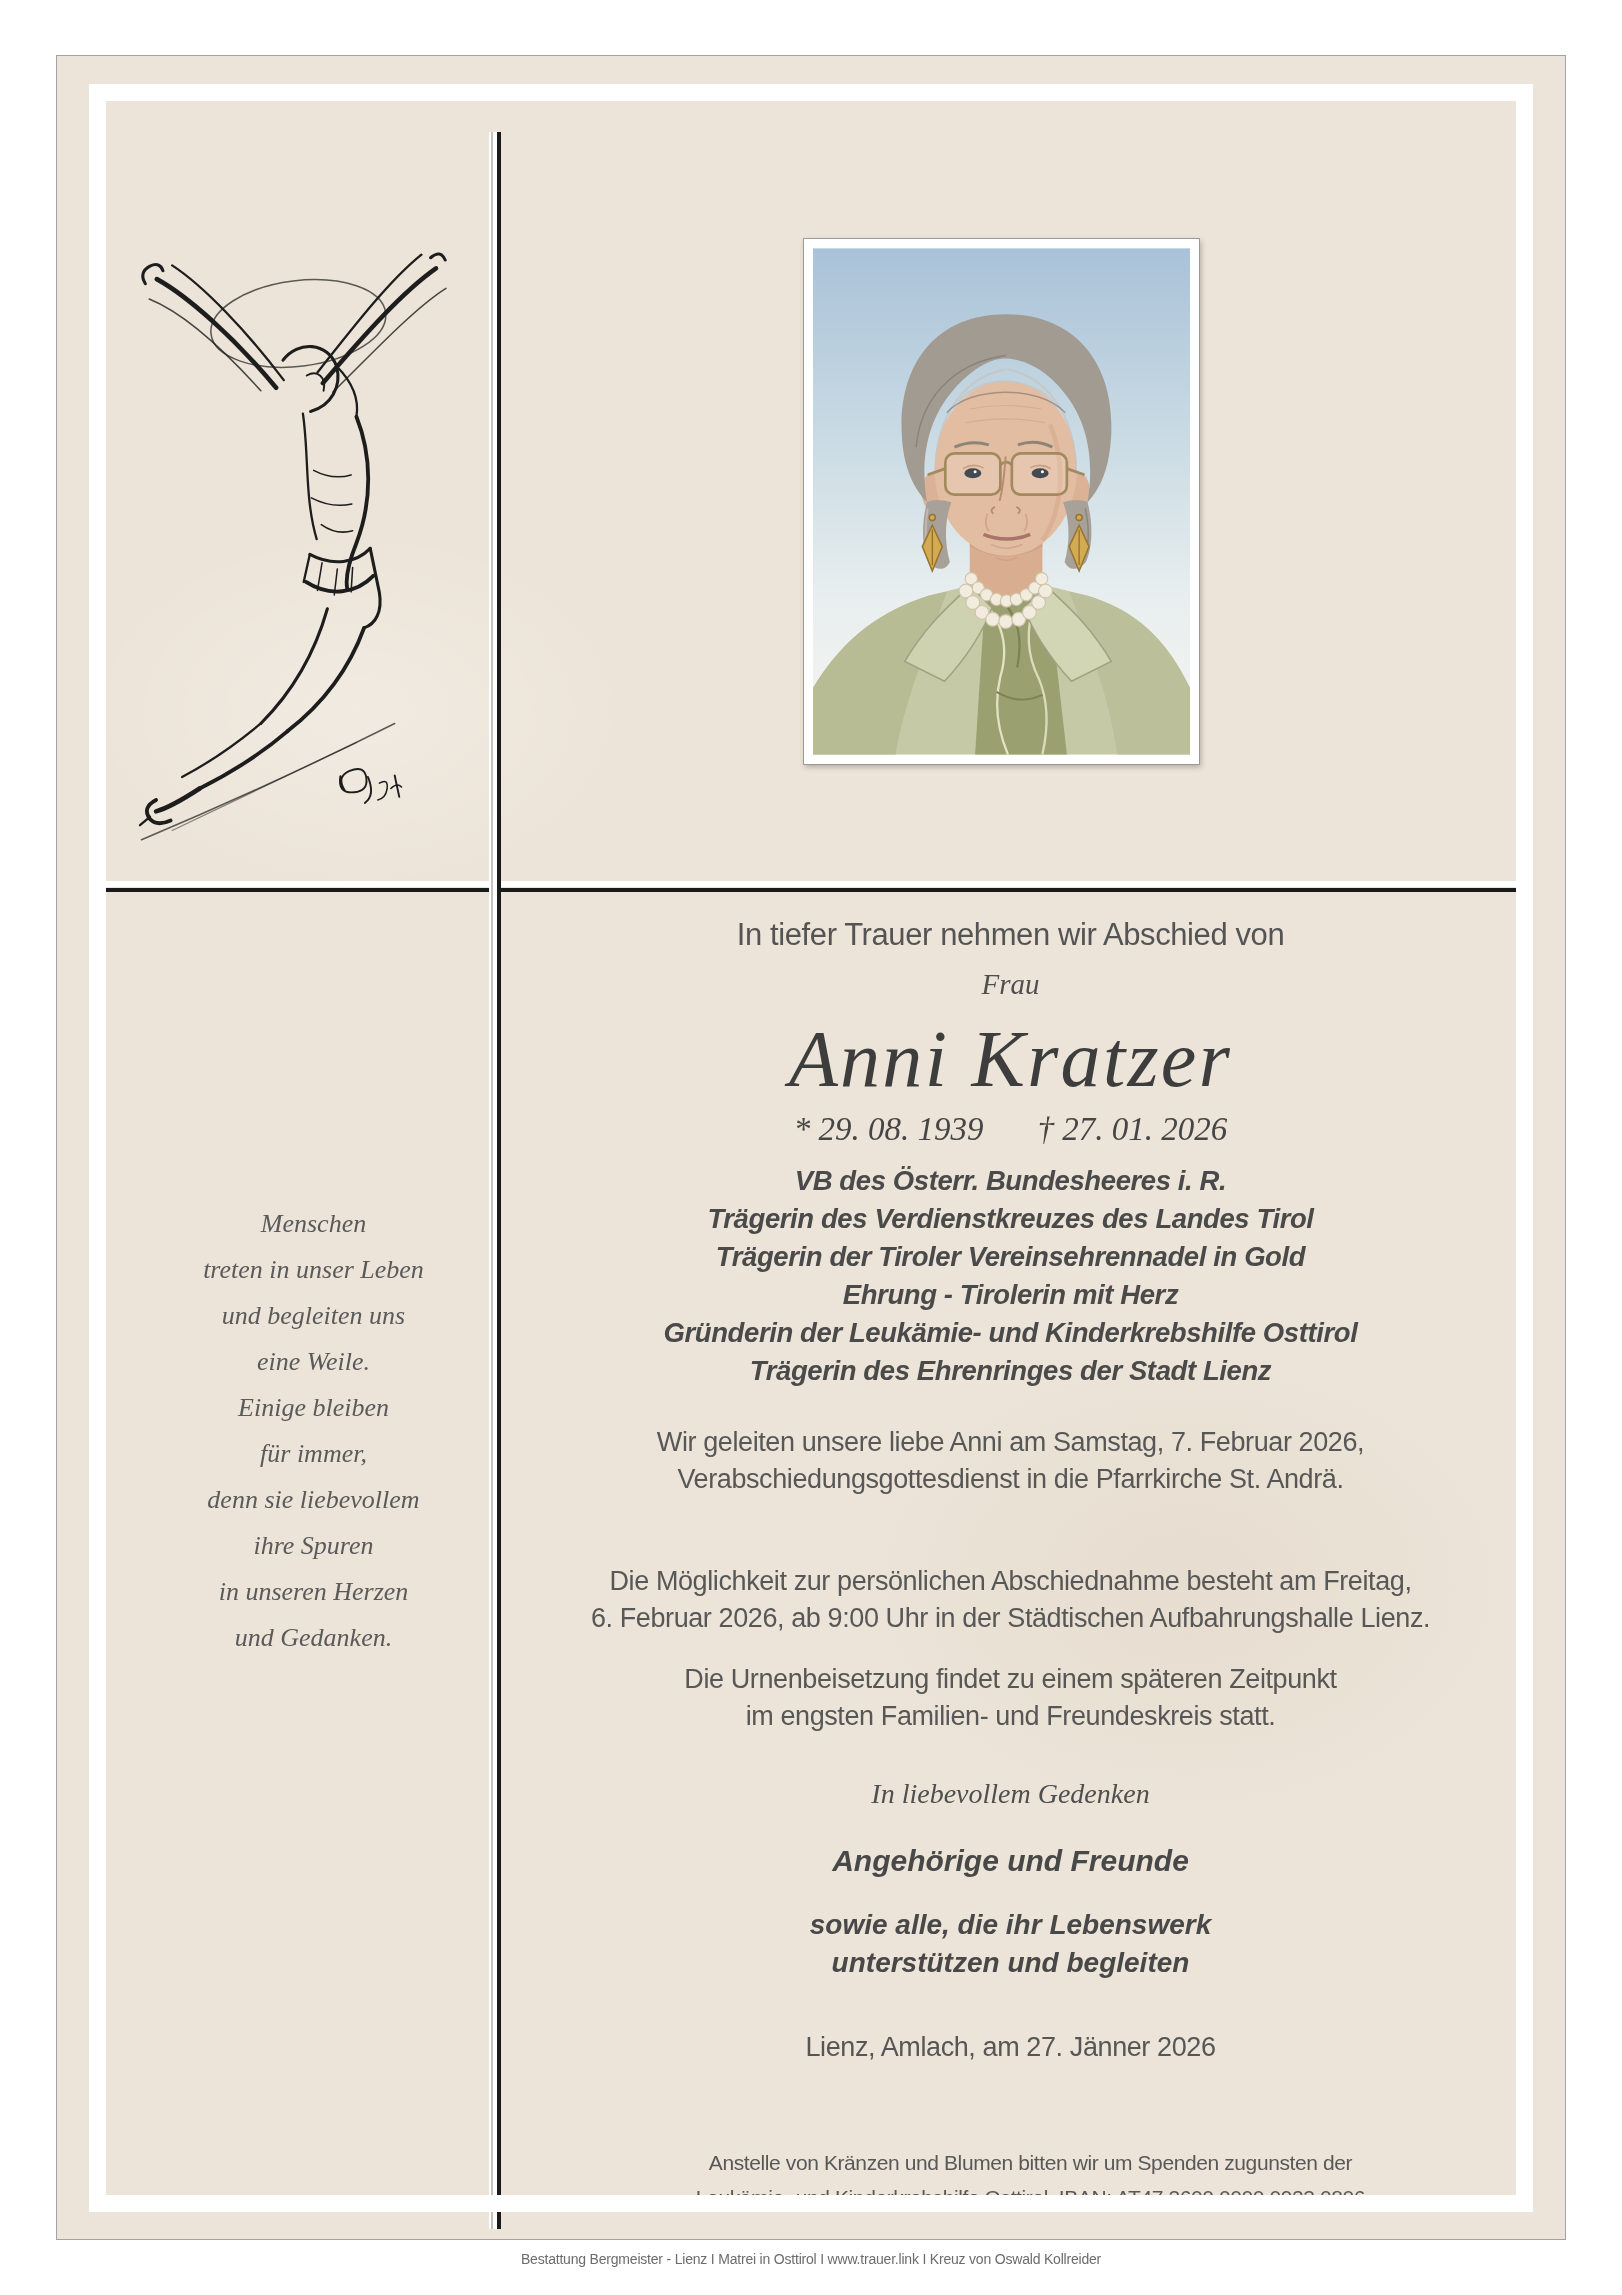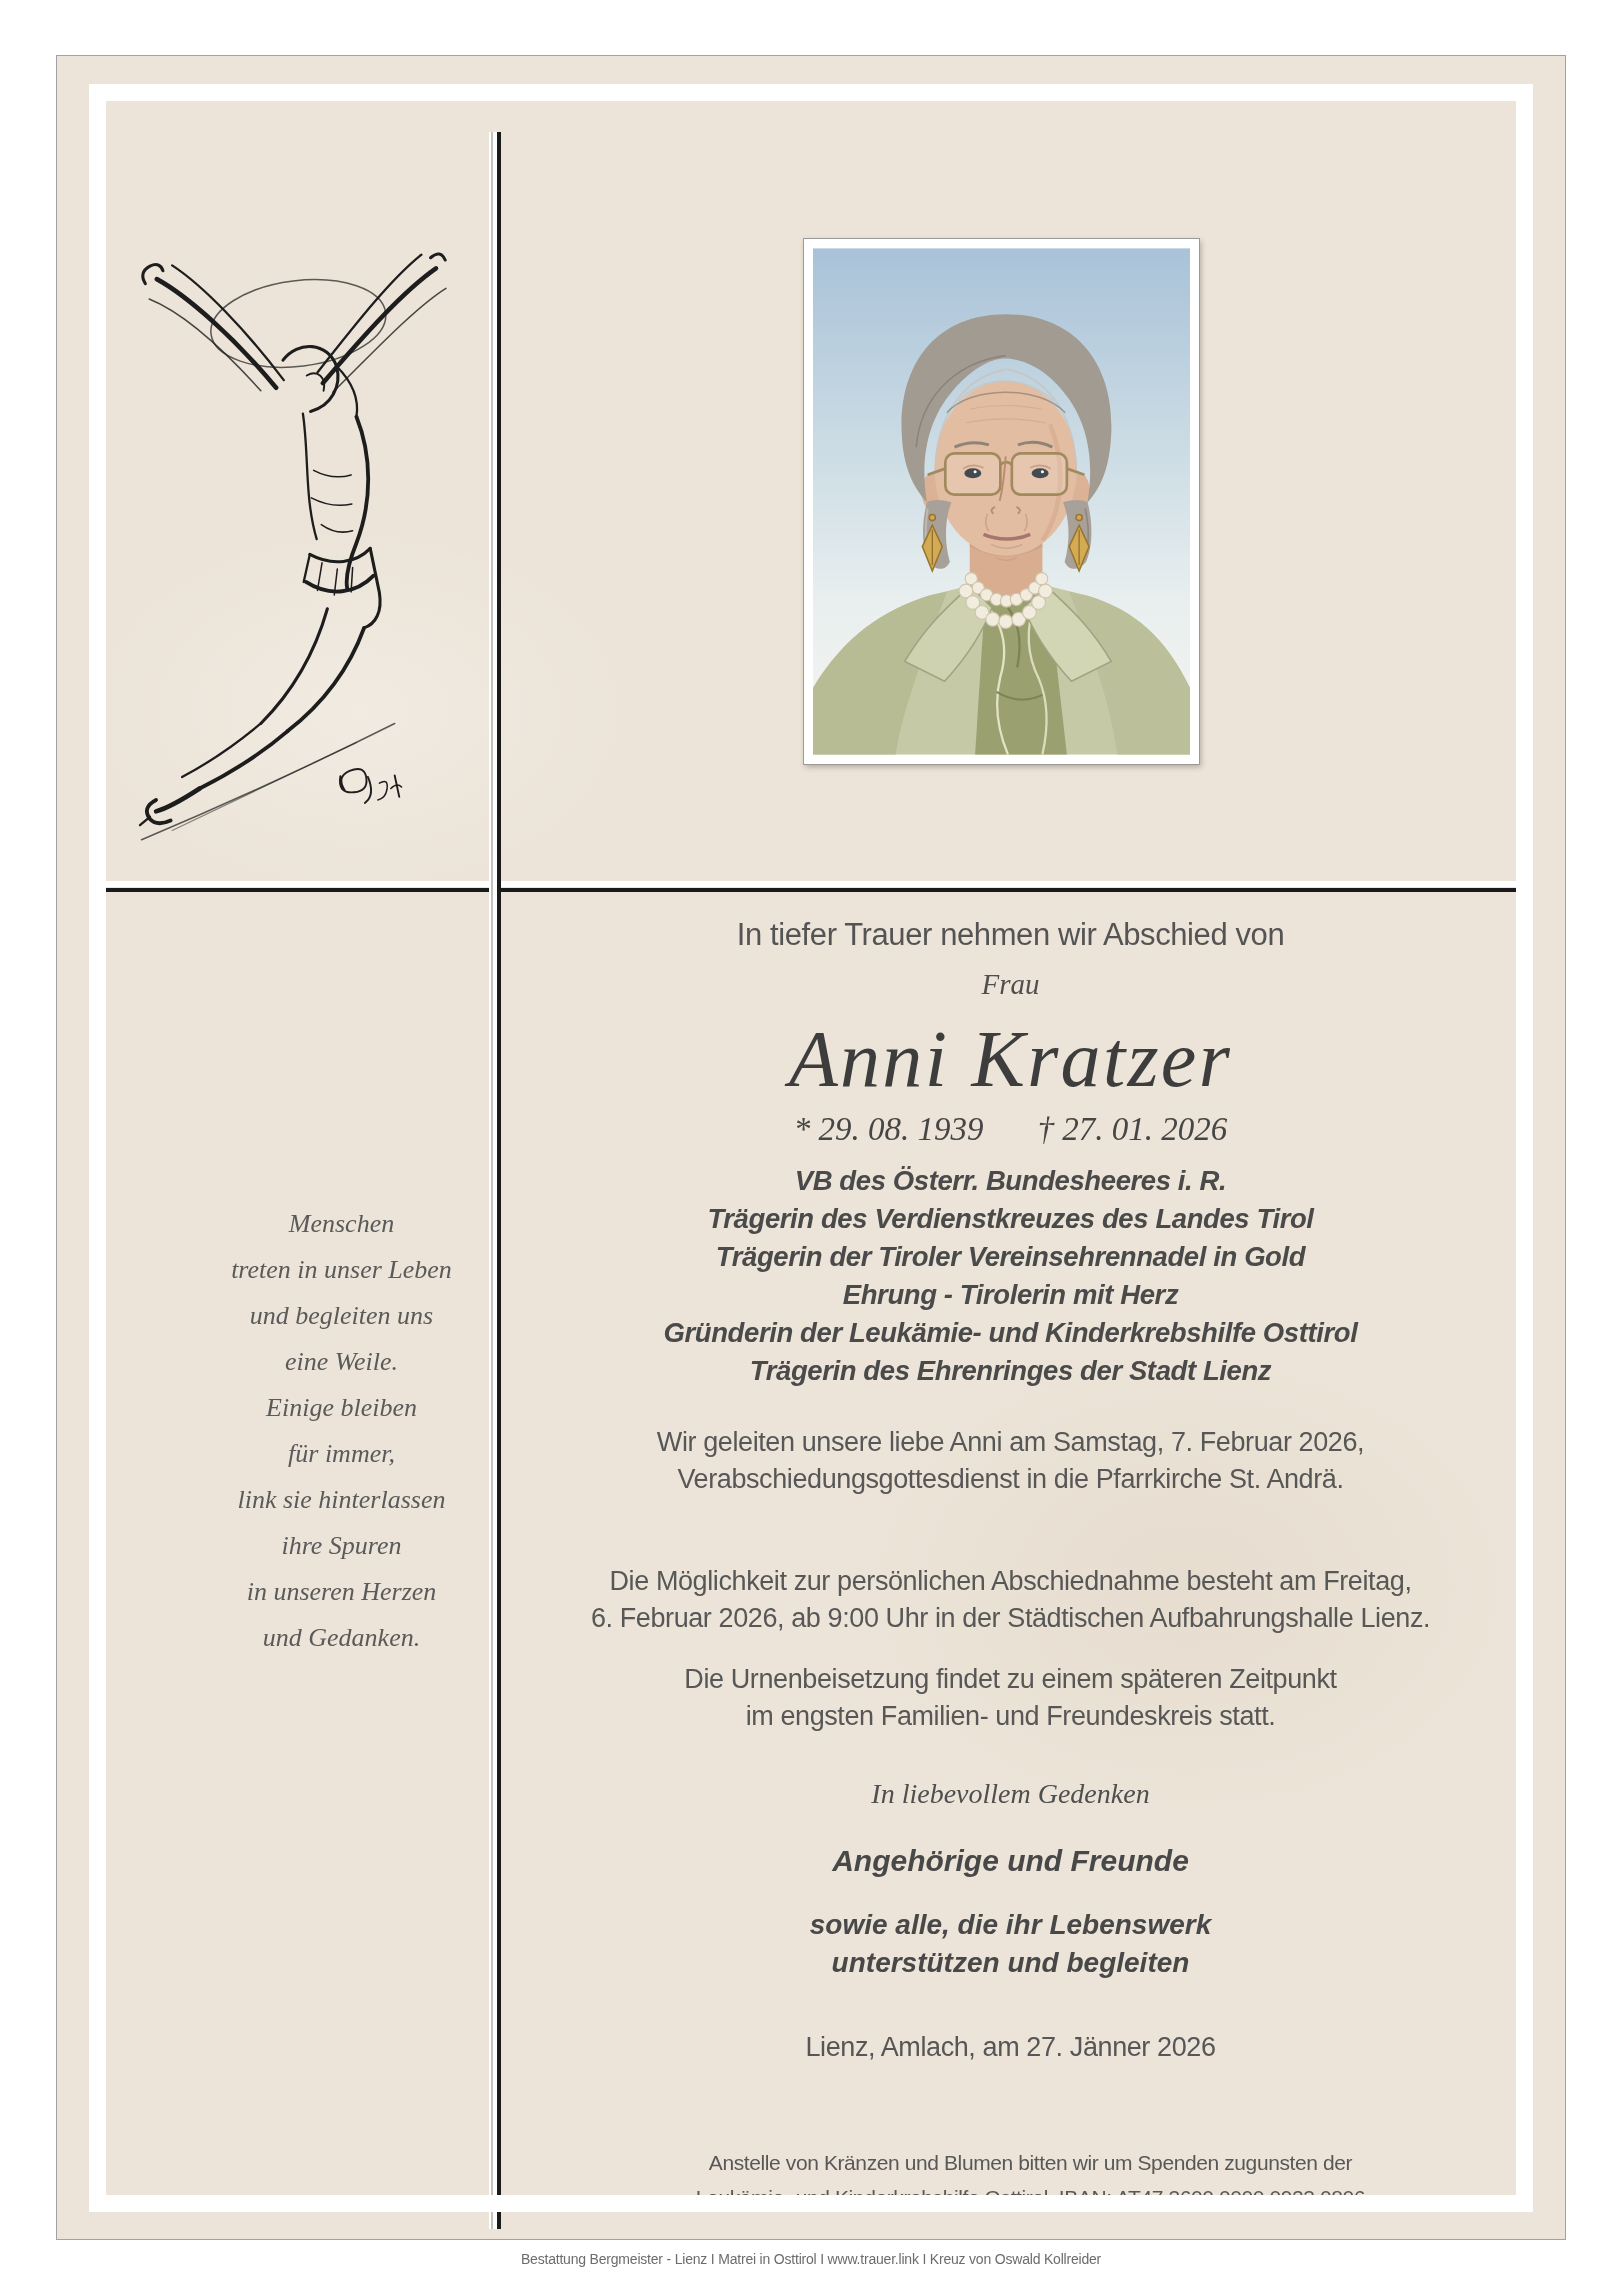--- a/index.html
+++ b/index.html
@@ -17,21 +17,21 @@
     border:1.5px solid #a2a1a8;
     box-sizing:border-box;
   }
   .frame{
     position:absolute;left:32px;top:27.5px;right:32px;bottom:27.5px;
     border:17px solid #ffffff;
     pointer-events:none;
   }
   .abs{position:absolute;margin-top:32px;}
   .rc{left:445px;width:1017px;text-align:center;}
-  .lc{left:64px;width:441px;text-align:center;}
+  .lc{left:36px;width:441px;text-align:center;}
   .hline-white{left:49px;top:793px;width:1413px;height:6.1px;background:#ffffff;}
   .hline-black{left:49px;top:800px;width:1413px;height:3.8px;background:#1a1a1a;}
   .vstrip{left:432px;top:44px;width:8.4px;height:2097px;background:#ffffff;}
   .vgray{left:434px;top:44px;width:2.3px;height:2097px;background:#c4c2bd;}
   .vblack{left:440px;top:44px;width:3.8px;height:2097px;background:#1a1a1a;}
 
   .intro{top:828px;font-size:31px;line-height:38px;color:#545454;letter-spacing:-0.4px;}
   .frau{top:877px;font-size:29px;line-height:38px;color:#4f4f4f;font-style:italic;font-family:"Liberation Serif", serif;}
   .name{top:918px;font-size:80px;line-height:107px;color:#3d3d3d;font-style:italic;font-family:"Liberation Serif", serif;letter-spacing:2.3px;}
   .dates{top:1021px;font-size:33px;line-height:41px;color:#464646;font-style:italic;font-family:"Liberation Serif", serif;}
@@ -224,21 +224,21 @@
   <div class="abs vgray"></div>
   <div class="abs vblack"></div>
 
   <div class="abs lc poem">
     <div>Menschen</div>
     <div>treten in unser Leben</div>
     <div>und begleiten uns</div>
     <div>eine Weile.</div>
     <div>Einige bleiben</div>
     <div>für immer,</div>
-    <div>link sie hinterlassen</div>
+    <div>denn sie liebevollem</div>
     <div>ihre Spuren</div>
     <div>in unseren Herzen</div>
     <div>und Gedanken.</div>
   </div>
 
   <div class="abs rc intro">In tiefer Trauer nehmen wir Abschied von</div>
   <div class="abs rc frau">Frau</div>
   <div class="abs rc name">Anni Kratzer</div>
   <div class="abs rc dates">
     <span class="birth">* 29. 08. 1939</span><span class="death">† 27. 01. 2026</span>

